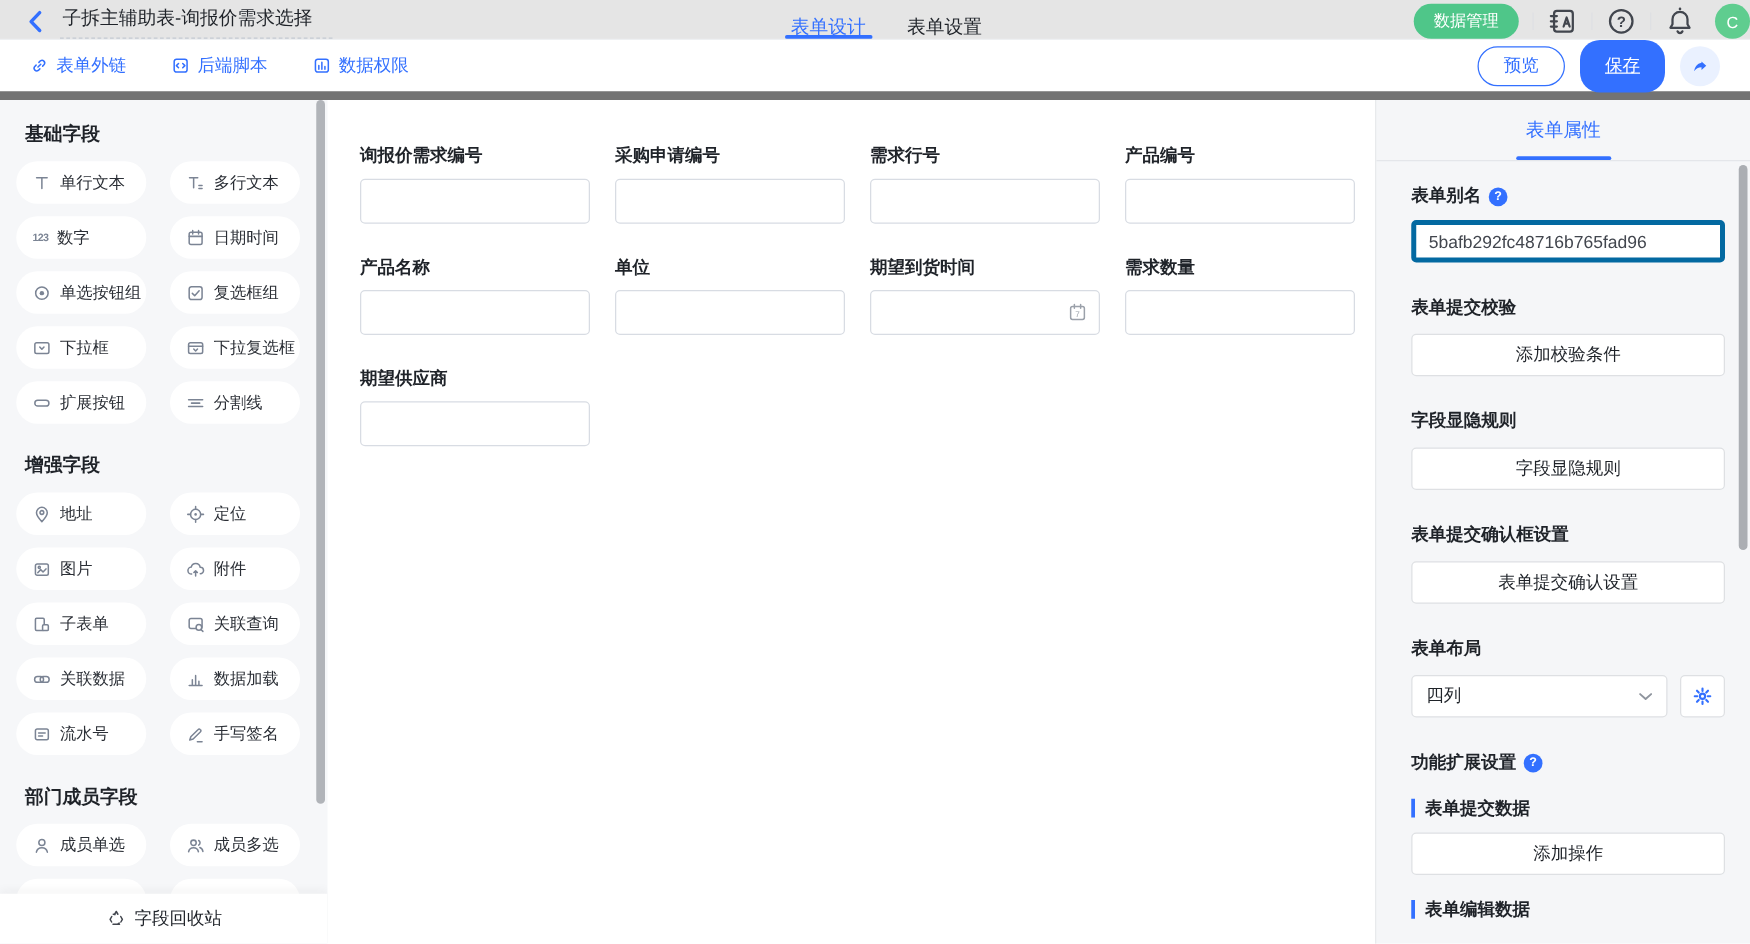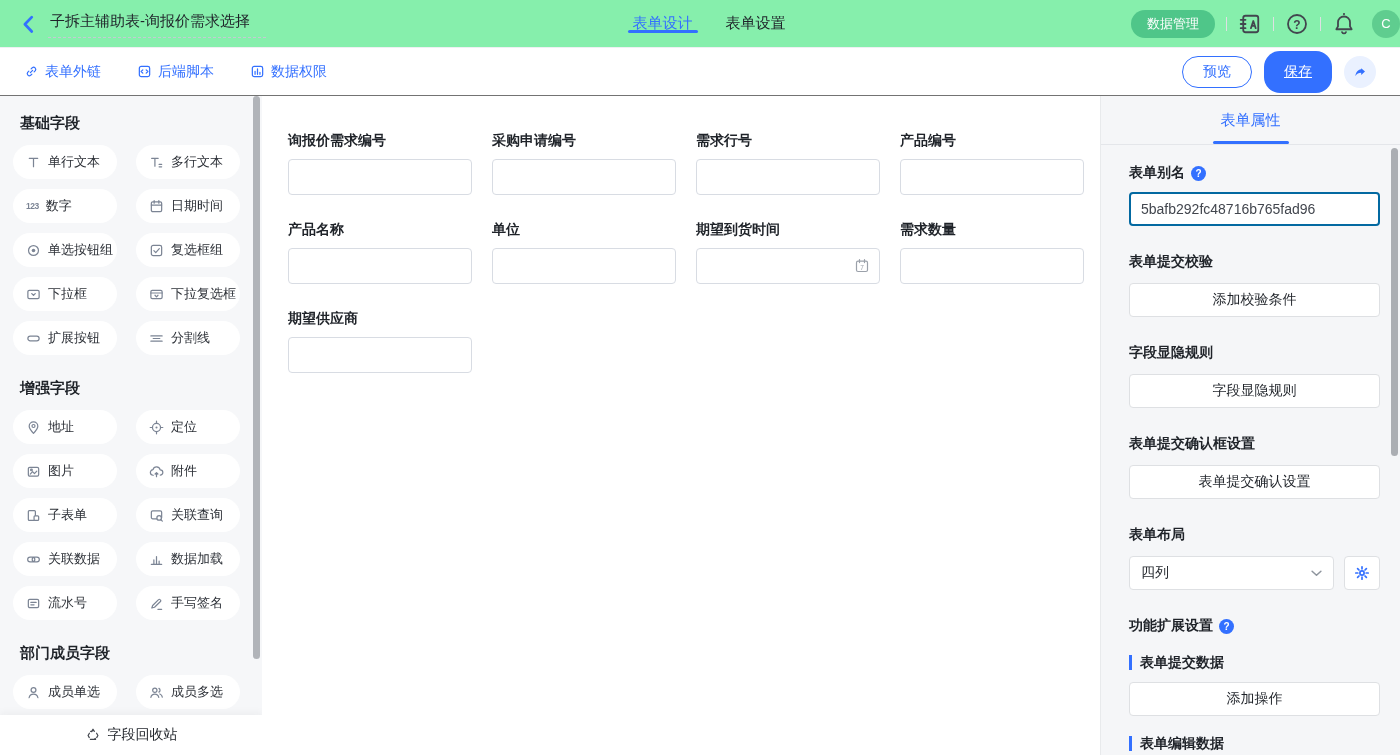--- a/index.html
+++ b/index.html
@@ -1,35 +1,35 @@
 <!DOCTYPE html>
 <html><head>
 <meta charset="utf-8">
 <style>
   * { margin:0; padding:0; box-sizing:border-box; }
   html,body { width:1400px; height:755px; font-family:"Liberation Sans","DejaVu Sans",sans-serif; background:#fff; overflow:hidden; }
   .app { width:1400px; height:755px; display:flex; flex-direction:column; }
 
   
-  .topbar { height:48px; background:#86efac; border-bottom:1px solid #EEF0F2; display:flex; align-items:center; }
+  .topbar { height:32px; background:#e5e5e5; border-bottom:1px solid #EEF0F2; display:flex; align-items:flex-end; }
   .tb-left { flex:1; display:flex; align-items:center; padding-left:18px; gap:8px; }
   .back-btn { width:22px; height:22px; display:flex; align-items:center; justify-content:center; cursor:pointer; }
   .doc-title { font-size:15px; color:#1F2329; font-weight:500; border-bottom:1px dashed #C4CAD2; padding:3px 14px 6px 2px; min-width:218px; }
   .tb-tabs { display:flex; gap:33px; }
   .tb-tab { position:relative; display:flex; align-items:center; font-size:15px; color:#1F2329; cursor:pointer; }
   .tb-tab.active { color:#3370FF; }
   .tb-tab.active::after { content:""; position:absolute; left:50%; transform:translateX(-50%); bottom:0; width:70px; height:3px; background:#3370FF; border-radius:1.5px; }
   .tb-right { flex:1; display:flex; align-items:center; justify-content:flex-end; }
   .green-pill { height:28px; padding:0 16px; border-radius:14px; background:#4FC689; color:#fff; font-size:13px; display:flex; align-items:center; border:none; cursor:pointer; }
   .tb-sep { width:1px; height:14px; background:#DEE0E3; margin:0 11px; }
   .icon-btn { width:24px; height:24px; display:flex; align-items:center; justify-content:center; cursor:pointer; }
   .avatar { width:28px; height:28px; border-radius:50%; background:#5FCD8F; color:#fff; font-size:13px; display:flex; align-items:center; justify-content:center; margin-left:16px; cursor:pointer; }
 
   
-  .toolbar { height:48px; background:#fff; border-bottom:1px solid #737373; display:flex; align-items:center; }
+  .toolbar { height:48px; background:#fff; border-bottom:7px solid #737373; display:flex; align-items:center; }
   .tool-links { flex:1; display:flex; align-items:center; padding-left:24px; gap:36px; }
   .tool-link { display:flex; align-items:center; gap:6px; color:#3370FF; font-size:14px; cursor:pointer; }
   .tool-actions { display:flex; align-items:center; gap:12px; padding-right:24px; }
   .btn-outline { height:32px; padding:0 20px; border-radius:16px; border:1px solid #3370FF; color:#3370FF; background:#fff; font-size:14px; cursor:pointer; }
   .btn-primary { height:42px; padding:0 20px; border-radius:16px; border:none; color:#fff; background:#3370FF; font-size:14px; cursor:pointer;text-decoration:underline; }
   .btn-share { width:32px; height:32px; border-radius:50%; background:#EAF1FF; border:none; display:flex; align-items:center; justify-content:center; cursor:pointer; }
 
   
   .body { flex:1; display:flex; min-height:0; }
 
@@ -57,21 +57,21 @@
   
   .panel { width:300px; background:#F5F6F8; border-left:1px solid #E8EAEC; position:relative; flex:none; overflow:hidden; }
   .ptabs { height:49px; display:flex; border-bottom:1px solid #E4E6EA; padding:0 20px; }
   .ptab { flex:1; position:relative; display:flex; align-items:center; justify-content:center; font-size:15px; color:#1F2329; cursor:pointer; }
   .ptab.active { color:#3370FF; }
   .ptab.active::after { content:""; position:absolute; left:50%; transform:translateX(-50%); bottom:0; width:76px; height:3px; background:#3370FF; border-radius:1.5px; }
   .pcontent { padding:19px 20px 0 28px; }
   .grp-label { font-size:14px; font-weight:700; color:#1F2329; display:flex; align-items:center; gap:6px; }
   .qmark { width:15px; height:15px; border-radius:50%; background:#3370FF; color:#fff; font-size:10px; font-weight:700; display:inline-flex; align-items:center; justify-content:center; }
   .qmark::after { content:"?"; }
-  .alias-input { margin-top:10px; height:34px; background:#fff; border:2px solid #0369a1; border-radius:4px; display:flex; align-items:center; padding:0 10px; font-size:14px; color:#42464E; }
+  .alias-input { margin-top:10px; height:34px; background:#fff; border:4px solid #0369a1; border-radius:4px; display:flex; align-items:center; padding:0 10px; font-size:14px; color:#42464E; }
   .mt27 { margin-top:27px; }
   .panel-btn { margin-top:12px; width:100%; height:34px; background:#fff; border:1px solid #DEE0E3; border-radius:4px; font-size:14px; color:#1F2329; cursor:pointer; display:flex; align-items:center; justify-content:center; }
   .layout-row { margin-top:12px; display:flex; gap:10px; }
   .pselect { flex:1; height:34px; background:#fff; border:1px solid #DEE0E3; border-radius:4px; display:flex; align-items:center; justify-content:space-between; padding:0 11px; font-size:14px; color:#1F2329; cursor:pointer; }
   .gear-btn { width:36px; height:34px; background:#fff; border:1px solid #DEE0E3; border-radius:4px; display:flex; align-items:center; justify-content:center; cursor:pointer; flex:none; }
   .sub-label { margin-top:20px; font-size:14px; font-weight:700; color:#1F2329; border-left:3px solid #3370FF; padding-left:8px; line-height:15px; }
   .pn-thumb { position:absolute; right:2px; top:52px; width:7px; height:308px; background:#ABAEB3; border-radius:3.5px; }
 </style>
 </head>
 <body>

